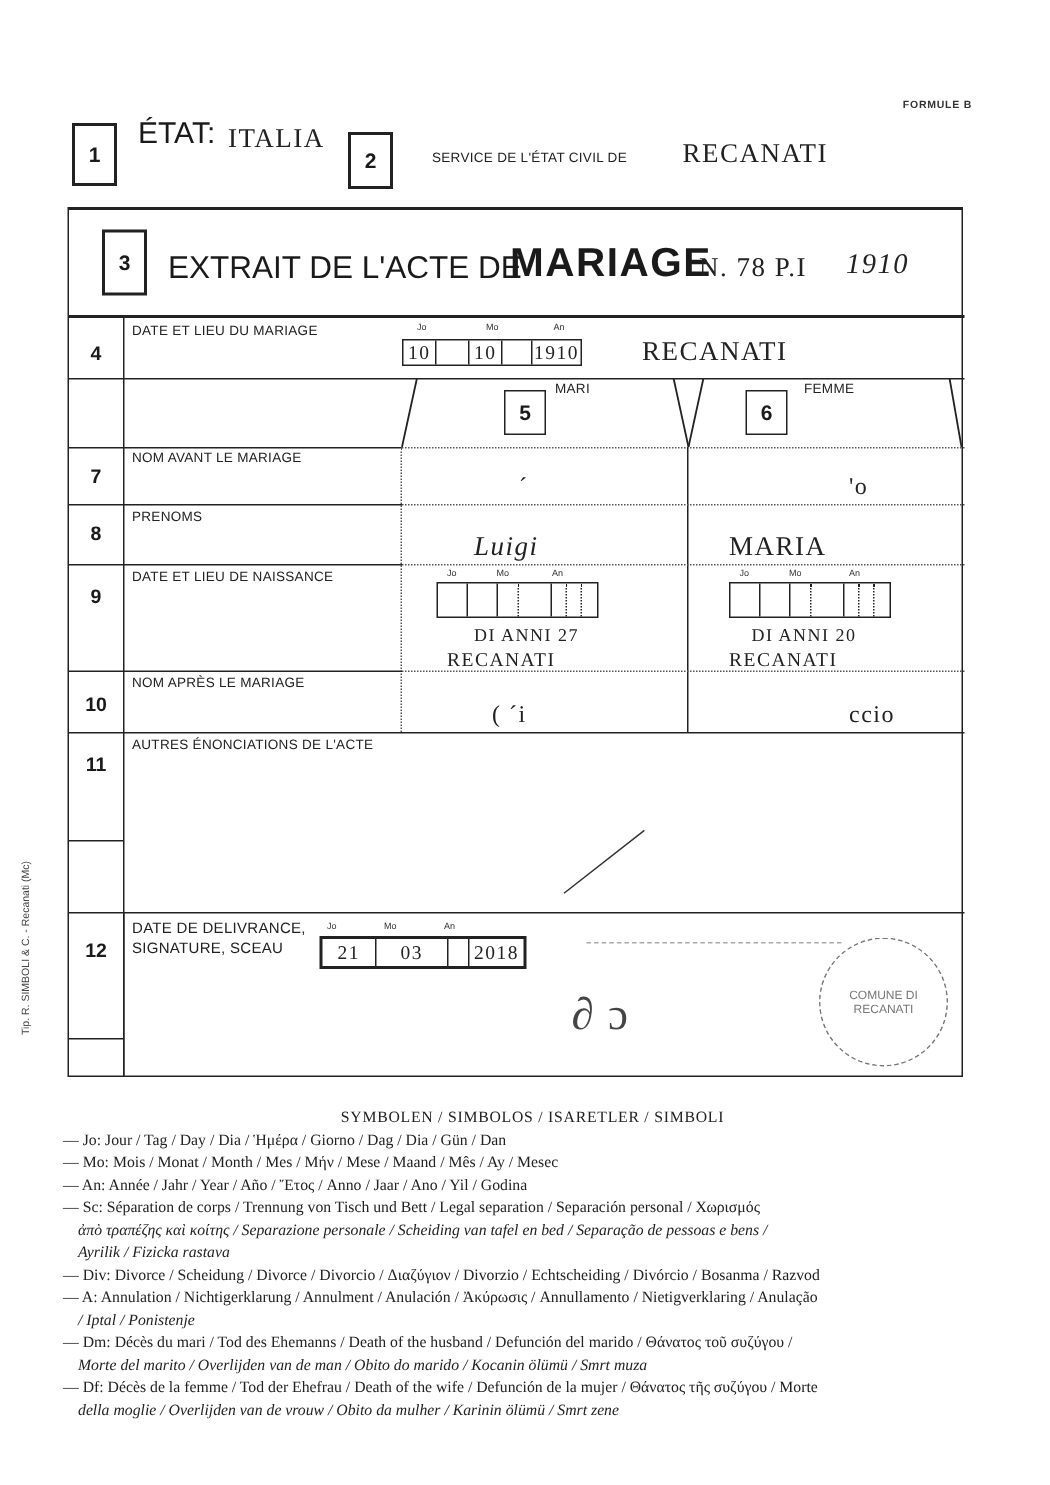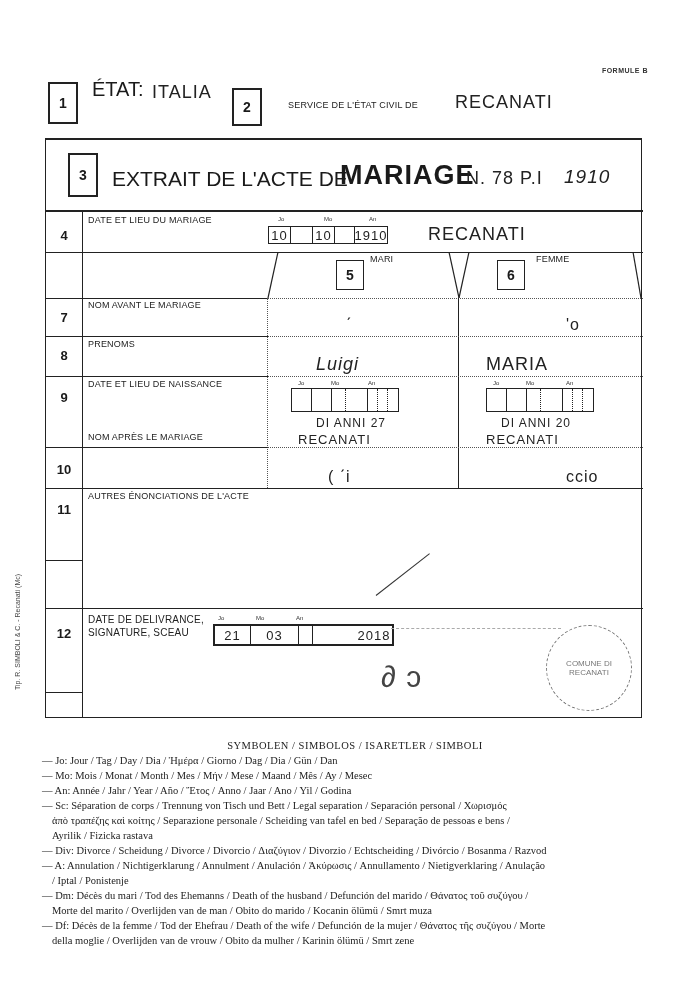--- a/index.html
+++ b/index.html
@@ -1,37 +1,37 @@
 <!DOCTYPE html>
 <html><head>
 <meta charset="utf-8">
 <style>
   * { box-sizing: border-box; margin: 0; padding: 0; }
   html, body { width: 700px; height: 990px; background: #fff; overflow: hidden; }
   body { position: relative; font-family: "Liberation Sans", sans-serif; color: #1a1a1a; }
   .abs { position: absolute; }
-  .hand { font-family: Liberation Sans, sans-serif; font-weight: 300; color: #222; letter-spacing: 1px; }
+  .hand { font-family: Liberation Serif, serif; font-weight: 300; color: #222; letter-spacing: 1px; }
   .formule { right: 52px; top: 67px; font-size: 7px; font-weight: bold; letter-spacing: 0.5px; color: #333; }
   .numbox { border: 2px solid #222; display: flex; align-items: center; justify-content: center; font-weight: bold; font-size: 14px; background: #fff; }
   .small { font-size: 9px; text-transform: uppercase; letter-spacing: 0.2px; color: #222; }
   .main-frame { left: 45px; top: 138px; width: 597px; height: 580px; border: 1.5px solid #222; border-top: 2.5px solid #222; }
   .hline { position: absolute; height: 0; border-top: 1.5px solid #222; }
   .hdot { position: absolute; height: 0; border-top: 1px dotted #555; }
   .vline { position: absolute; width: 0; border-left: 1.5px solid #222; }
   .vdot { position: absolute; width: 0; border-left: 1px dotted #555; }
   .rownum { position: absolute; width: 36px; text-align: center; font-weight: bold; font-size: 13px; }
   .datebox { position: absolute; display: flex; border: 1.5px solid #222; height: 18px; }
   .datebox .cell { border-right: 1px solid #222; font-size: 13px; display: flex; align-items: center; justify-content: center; }
   .datebox .cell:last-child { border-right: none; }
   .datebox .gap { border-right: 1px solid #222; }
   .datelbl { position: absolute; font-size: 6px; color: #333; }
   .symbols { left: 30px; top: 738px; width: 650px; font-family: "Liberation Serif", serif; font-size: 10.5px; line-height: 15px; color: #222; }
   .symbols .title { text-align: center; letter-spacing: 0.5px; }
   .symbols .line { padding-left: 22px; text-indent: -10px; }
-  .symbols .cont { padding-left: 22px; }
+  .symbols .cont { padding-left: 22px; font-style: italic; }
   .vert-imprint { left: 14px; top: 560px; transform: rotate(-90deg); transform-origin: left top; font-size: 7px; color: #444; white-space: nowrap; top: 690px; }
   .stamp { border: 1.5px dashed #777; border-radius: 50%; color: #777; font-size: 8px; display: flex; align-items: center; justify-content: center; }
   .signature { color: #444; font-size: 30px; }
   .slash-line { border-top: 1.5px solid #333; transform: rotate(-38deg); transform-origin: left; }
 </style>
 </head>
 <body>
 
 <div class="abs formule">FORMULE B</div>
 
@@ -129,21 +129,21 @@
     <div class="cell" style="width:10px;border-right-style:dotted;"></div>
     <div class="cell" style="width:10px;"></div>
   </div>
   <div class="hand" style="position:absolute;left:455px;top:276px;font-size:12px;">DI ANNI 20</div>
   <div class="hand" style="position:absolute;left:440px;top:292px;font-size:13px;">RECANATI</div>
 
   <div class="hline" style="left:0;top:307px;width:222px;"></div>
   <div class="hdot" style="left:222px;top:307px;width:375px;"></div>
 
   <div class="rownum" style="left:0;top:322px;">10</div>
-  <div class="small" style="position:absolute;left:42px;top:292px;">NOM APRÈS LE MARIAGE</div>
+  <div class="small" style="position:absolute;left:42px;top:310px;">NOM APRÈS LE MARIAGE</div>
   <div class="hand" style="position:absolute;left:282px;top:328px;font-size:16px;">( ˊi</div>
   <div class="hand" style="position:absolute;left:520px;top:328px;font-size:16px;">ccio</div>
 
   <div class="hline" style="left:0;top:348px;width:597px;"></div>
 
   <div class="rownum" style="left:0;top:362px;">11</div>
   <div class="small" style="position:absolute;left:42px;top:351px;">AUTRES ÉNONCIATIONS DE L'ACTE</div>
   <div class="hline" style="left:0;top:420px;width:36px;"></div>
   <div class="slash-line" style="position:absolute;left:330px;top:455px;width:68px;"></div>
 
@@ -153,21 +153,21 @@
   <div class="rownum" style="left:0;top:486px;">12</div>
   <div class="small" style="position:absolute;left:42px;top:474px;font-size:10px;">DATE DE DELIVRANCE,</div>
   <div class="small" style="position:absolute;left:42px;top:487px;font-size:10px;">SIGNATURE, SCEAU</div>
   <div class="datelbl" style="left:172px;top:475px;">Jo</div>
   <div class="datelbl" style="left:210px;top:475px;">Mo</div>
   <div class="datelbl" style="left:250px;top:475px;">An</div>
   <div class="datebox" style="left:167px;top:484px;height:22px;border-width:2px;">
     <div class="cell hand" style="width:36px;">21</div>
     <div class="cell hand" style="width:48px;">03</div>
     <div class="gap" style="width:14px;"></div>
-    <div class="cell hand" style="width:36px;margin-left:43px;">2018</div>
+    <div class="cell hand" style="width:36px;">2018</div>
   </div>
   <div class="hline" style="left:0;top:552px;width:36px;"></div>
 
   <div class="signature hand" style="position:absolute;left:335px;top:520px;">∂ ɔ</div>
   <div style="position:absolute;left:345px;top:488px;width:170px;height:12px;border-top:1px dashed #aaa;"></div>
   <div class="stamp" style="position:absolute;left:500px;top:485px;width:86px;height:86px;text-align:center;">COMUNE DI RECANATI</div>
 </div>
 
 <div class="abs vert-imprint">Tip. R. SIMBOLI &amp; C. - Recanati (Mc)</div>
 

